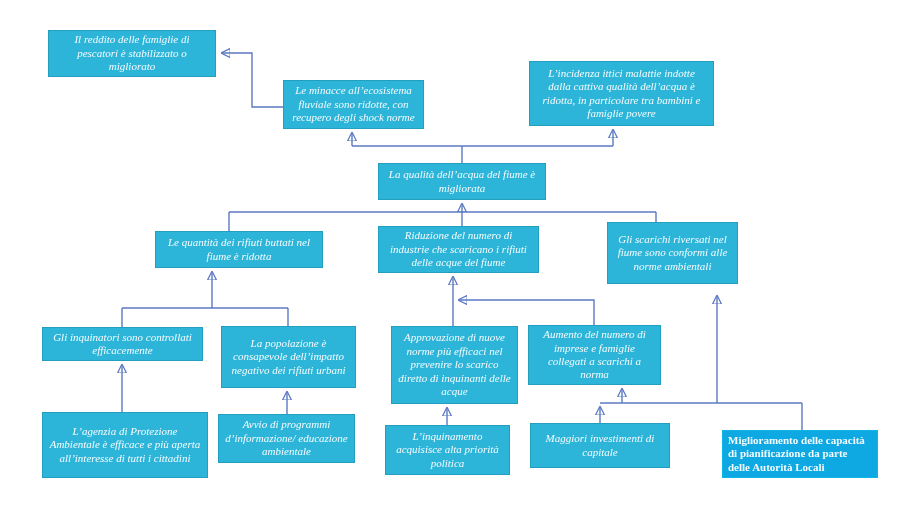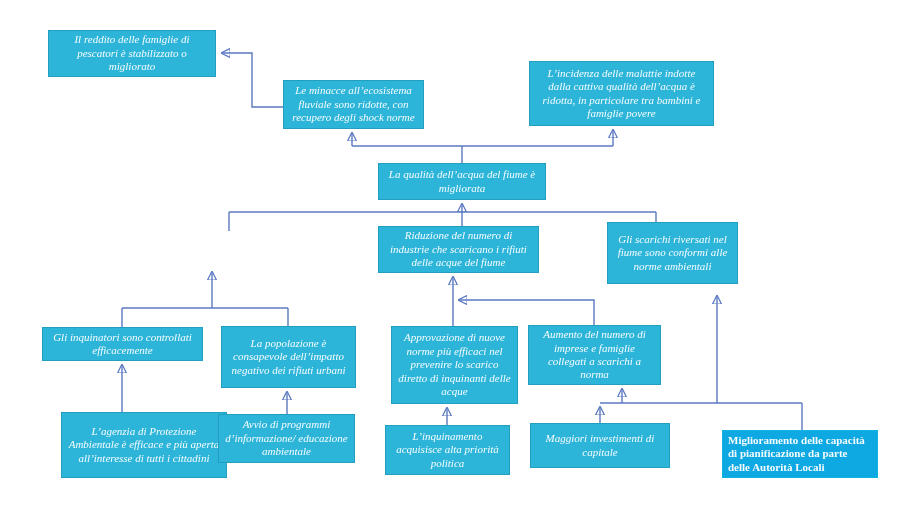--- a/index.html
+++ b/index.html
@@ -67,27 +67,28 @@
       <path d="M600,423 V407" marker-end="url(#ah)"></path>
       <path d="M600,403 H802"></path>
       <path d="M622,403 V389" marker-end="url(#ah)"></path>
       <path d="M717,403 V296" marker-end="url(#ah)"></path>
       <path d="M802,403 V430"></path>
     </g>
   </svg>
 
   <div class="node" style="left:48px;  top:30px;  width:168px; height:47px;">Il reddito delle famiglie di pescatori è stabilizzato o migliorato</div>
   <div class="node" style="left:283px; top:80px;  width:141px; height:49px;">Le minacce all’ecosistema fluviale sono ridotte, con recupero degli shock norme</div>
-  <div class="node" style="left:529px; top:61px;  width:185px; height:65px;">L’incidenza delle malattie indotte dalla cattiva qualità dell’acqua è ridotta, in particolare tra bambini e famiglie povere</div>
+  <div class="node" style="left:529px; top:61px;  width:185px; height:65px;">L’incidenza ittici malattie indotte dalla cattiva qualità dell’acqua è ridotta, in particolare tra bambini e famiglie povere</div>
   <div class="node" style="left:378px; top:163px; width:168px; height:37px;text-align:center;">La qualità dell’acqua del fiume è migliorata</div>
+  <div class="node" style="left:155px; top:231px; width:168px; height:37px;">Le  quantità dei rifiuti buttati nel fiume è ridotta</div>
   <div class="node" style="left:378px; top:226px; width:161px; height:47px;">Riduzione del numero di industrie che scaricano i rifiuti delle acque del fiume</div>
   <div class="node" style="left:607px; top:222px; width:131px; height:62px;">Gli scarichi riversati nel fiume sono conformi alle norme ambientali</div>
   <div class="node" style="left:42px;  top:327px; width:161px; height:34px;">Gli inquinatori sono controllati efficacemente</div>
   <div class="node" style="left:221px; top:326px; width:135px; height:62px;">La popolazione è consapevole dell’impatto negativo dei rifiuti urbani</div>
   <div class="node" style="left:391px; top:326px; width:127px; height:78px;">Approvazione di nuove norme più efficaci nel prevenire lo scarico diretto di inquinanti delle acque</div>
   <div class="node" style="left:528px; top:325px; width:133px; height:60px;">Aumento del numero di imprese e famiglie collegati a scarichi a norma</div>
-  <div class="node" style="left:42px;  top:412px; width:166px; height:66px;margin-left:19px;">L’agenzia di Protezione Ambientale è efficace e più aperta all’interesse di tutti i cittadini</div>
+  <div class="node" style="left:42px;  top:412px; width:166px; height:66px;">L’agenzia di Protezione Ambientale è efficace e più aperta all’interesse di tutti i cittadini</div>
   <div class="node" style="left:218px; top:414px; width:137px; height:49px;">Avvio di programmi d’informazione/ educazione ambientale</div>
   <div class="node" style="left:385px; top:425px; width:125px; height:50px;">L’inquinamento acquisisce alta priorità politica</div>
   <div class="node" style="left:530px; top:423px; width:140px; height:45px;">Maggiori investimenti di capitale</div>
   <div class="node alt" style="left:722px; top:430px; width:156px; height:48px;">Miglioramento delle capacità di pianificazione da parte delle Autorità Locali</div>
 
 </div>
 
 </body></html>

